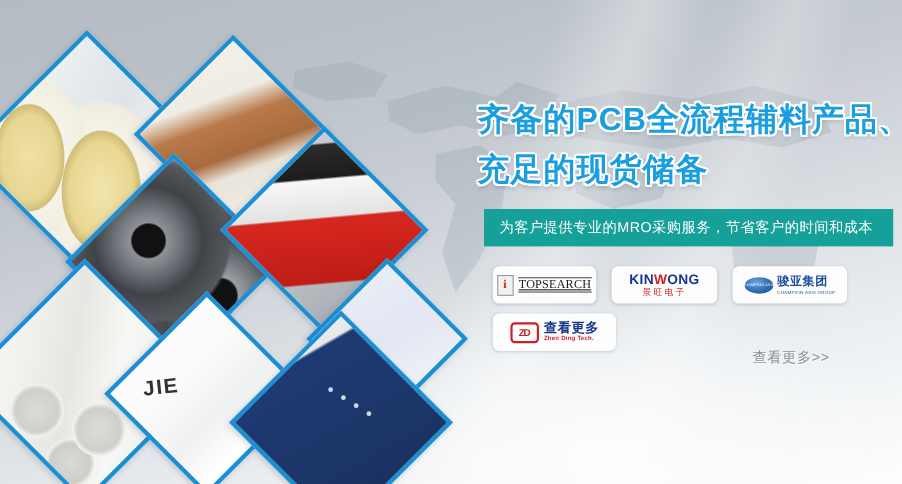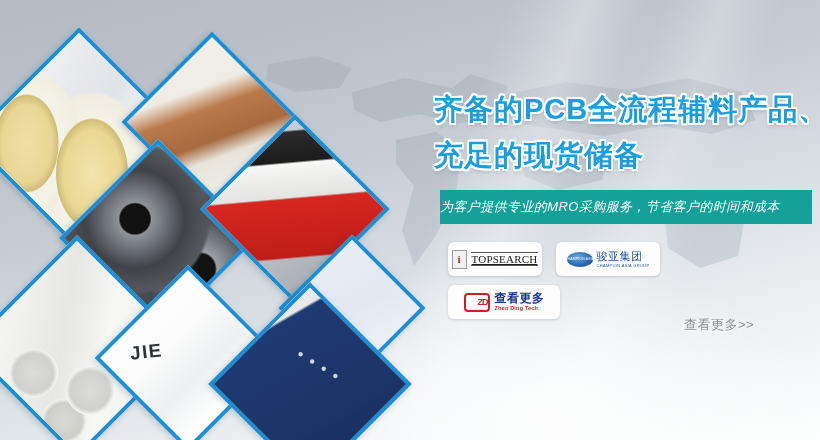--- a/index.html
+++ b/index.html
@@ -85,21 +85,21 @@
   .headline{position:absolute;left:434px;top:86px;width:390px;
     font-size:29px;line-height:46px;font-weight:700;color:#1b9ee0;letter-spacing:1px;
     text-shadow:
       -1.6px -1.6px 0 #fff, 1.6px -1.6px 0 #fff, -1.6px 1.6px 0 #fff, 1.6px 1.6px 0 #fff,
       0 -1.8px 0 #fff, 0 1.8px 0 #fff, -1.8px 0 0 #fff, 1.8px 0 0 #fff,
       0 3px 4px rgba(70,90,110,.35);}
   .headline div{white-space:nowrap;}
 
   .subbar{position:absolute;left:440px;top:190px;width:372px;height:34px;
     background:#15a19a;display:flex;align-items:center;}
-  .subbar span{color:#ffffff;font-size:13px;letter-spacing:.4px;white-space:nowrap;font-style:italic;}
+  .subbar span{color:#ffffff;font-size:13px;letter-spacing:.4px;padding-left:14px;white-space:nowrap;}
 
   .logos{position:absolute;left:448px;top:242px;width:372px;}
   .logo-row{display:flex;gap:14px;margin-bottom:9px;}
   .logo{background:#fdfdfd;border-radius:6px;box-shadow:0 1px 3px rgba(60,80,100,.22);
     height:34px;display:flex;align-items:center;justify-content:center;padding:0 9px;box-sizing:border-box;}
   .lg1{width:94px;}
   .lg2{width:96px;}
   .lg3{width:104px;}
   .lg4{width:112px;}
 
@@ -114,26 +114,26 @@
   .kw .en{font-size:12.5px;font-weight:700;color:#15348c;letter-spacing:.3px;}
   .kw .en i{color:#d12026;font-style:normal;}
   .kw .cn{font-size:8px;color:#d12026;letter-spacing:2px;margin-top:2px;}
 
   .ca{display:flex;align-items:center;gap:4px;}
   .ca .globe{width:26px;height:15px;border-radius:50%;
     background:radial-gradient(ellipse at 40% 34%,#6fa8dc 0%,#2f6fb5 52%,#1c4d8a 100%);
     display:flex;align-items:center;justify-content:center;}
   .ca .globe em{font-style:normal;font-size:3.4px;color:#fff;letter-spacing:.2px;white-space:nowrap;}
   .ca .t{line-height:1;}
-  .ca .t .cn{font-size:11px;font-weight:400;color:#1e4f9c;letter-spacing:.5px;}
+  .ca .t .cn{font-size:11px;font-weight:700;color:#1e4f9c;letter-spacing:.5px;}
   .ca .t .en{font-size:4px;color:#1e4f9c;letter-spacing:.3px;margin-top:2px;white-space:nowrap;}
 
   .zd{display:flex;align-items:center;gap:5px;}
   .zd .box{width:22px;height:15px;border:2px solid #cc2026;border-radius:4px;
-    display:flex;align-items:center;justify-content:flex-end;}
+    display:flex;align-items:center;justify-content:center;}
   .zd .box b{color:#cc2026;font-size:9px;line-height:1;letter-spacing:-1px;}
   .zd .t{line-height:1;}
   .zd .t .cn{font-size:12px;font-weight:700;color:#15348c;letter-spacing:.5px;}
   .zd .t .en{font-size:5.5px;font-weight:700;color:#cc2026;letter-spacing:.2px;margin-top:2px;white-space:nowrap;}
 
   .more{position:absolute;left:684px;top:316px;font-size:13px;color:#8a9097;letter-spacing:.5px;
     text-shadow:0 1px 1px rgba(255,255,255,.9);cursor:pointer;}
 </style>
 </head>
 <body>
@@ -208,20 +208,26 @@
 
       <div class="logo lg1">
         <div class="ts">
           <span class="mark">
             <b>i</b>
           </span>
           <span class="txt">TOPSEARCH</span>
         </div>
       </div>
 
+      <div class="logo lg2">
+        <div class="kw">
+          <div class="en"><span>KIN</span><i>W</i><span>ONG</span></div>
+          <div class="cn">景旺电子</div>
+        </div>
+      </div>
 
       <div class="logo lg3">
         <div class="ca">
           <span class="globe">
             <em>CHAMPION ASIA</em>
           </span>
           <span class="t">
             <div class="cn">骏亚集团</div>
             <div class="en">CHAMPION ASIA GROUP</div>
           </span>

